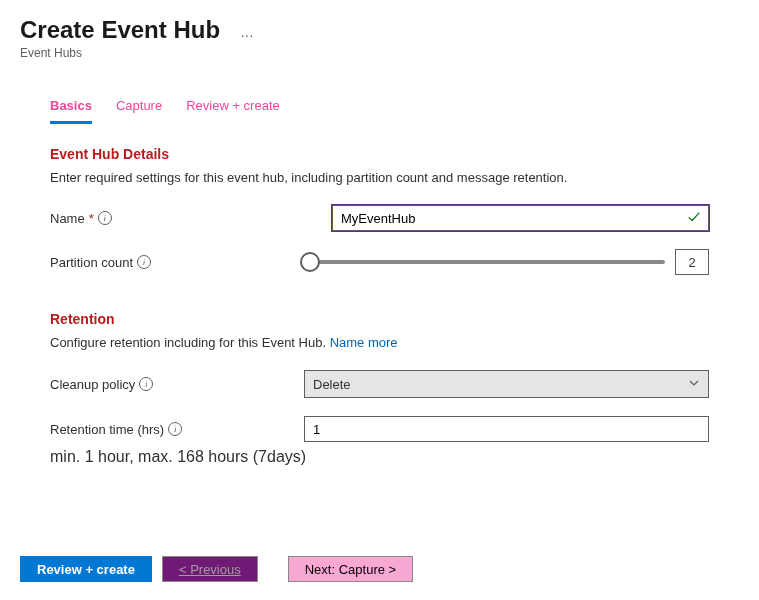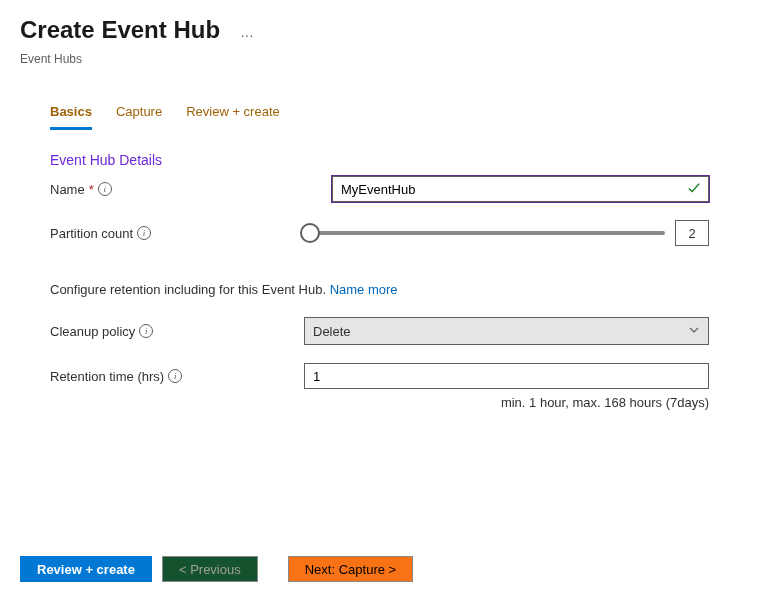--- a/index.html
+++ b/index.html
@@ -30,50 +30,50 @@
   }
   .title-more {
     font-size: 14px;
     color: #605e5c;
     letter-spacing: 1px;
     padding-top: 4px;
   }
   .subtitle {
     font-size: 12px;
     color: #605e5c;
-    margin-top: 8px;
+    margin-top: 2px;
   }
 
   .tabs {
     display: flex;
     gap: 24px;
     margin-top: 38px;
     border-bottom: 0;
     padding-left: 30px;
   }
   .tab {
     font-size: 13px;
     padding: 0 0 8px 0;
     cursor: pointer;
-    color: #a16207;
+    color: #ec4899;
     border-bottom: 3px solid transparent;
   }
   .tab.active {
     font-weight: 600;
     border-bottom: 3px solid #0078d4;
   }
 
   .content {
     padding: 22px 30px 0 30px;
   }
   .section-head {
-    font-weight: 400;
+    font-weight: 700;
     font-size: 14px;
     margin-bottom: 8px;
-    color: #6d28d9;
+    color: #b91c1c;
   }
   .section-desc {
     font-size: 13px;
     color: #323130;
     margin-bottom: 20px;
   }
   .section-desc a {
     color: #0067b8;
     text-decoration: none;
     cursor: pointer;
@@ -197,53 +197,54 @@
     flex: 1;
     height: 26px;
     border: 1px solid #605e5c;
     padding: 0 8px;
     font-size: 13px;
     font-family: inherit;
     box-sizing: border-box;
   }
 
   .hint {
-    font-size: 13px;
+    font-size: 16px;
     color: #323130;
-    text-align: right;
+    text-align: left;
     margin-top: -12px;
   }
 
   .footer {
     position: absolute;
     bottom: 18px;
     left: 20px;
     right: 20px;
     display: flex;
     gap: 10px;
   }
   .btn {
     height: 26px;
     padding: 0 16px;
     font-size: 13px;
     font-family: inherit;
     border: 1px solid #8a8886;
-    background: #f97316;
+    background: #f9a8d4;
     cursor: pointer;
   }
   .btn.primary {
     background: #0078d4;
     color: #fff;
     border: 1px solid #0078d4;
     font-weight: 600;
   }
   .btn.disabled {
     color: #a19f9d;
-    background: #14532d;
+    background: #701a75;
     cursor: default;
+    text-decoration: underline;
   }
   .btn.next {
     margin-left: 20px;
   }
 </style>
 </head>
 <body>
 
 <div class="page">
 
@@ -255,20 +256,21 @@
 
   <div class="tabs">
     <div class="tab active">Basics</div>
     <div class="tab">Capture</div>
     <div class="tab">Review + create</div>
   </div>
 
   <div class="content">
 
     <div class="section-head">Event Hub Details</div>
+    <div class="section-desc">Enter required settings for this event hub, including partition count and message retention.</div>
 
     <div class="form-row">
       <div class="form-label">
         <span>Name</span>
         <span class="req">*</span>
         <span class="info-icon">i</span>
       </div>
       <div class="form-control">
         <div class="name-input-wrap">
           <input class="name-input" type="text" value="MyEventHub" style="">
@@ -291,20 +293,21 @@
           <div class="slider-track">
             <div class="slider-thumb"></div>
           </div>
           <div class="slider-value-box">2</div>
         </div>
       </div>
     </div>
 
     <div style="height:18px"></div>
 
+    <div class="section-head">Retention</div>
     <div class="section-desc">
       <span>Configure retention including for this Event Hub. </span><a>Name more</a>
     </div>
 
     <div class="form-row">
       <div class="form-label">
         <span>Cleanup policy</span>
         <span class="info-icon">i</span>
       </div>
       <div class="form-control">

